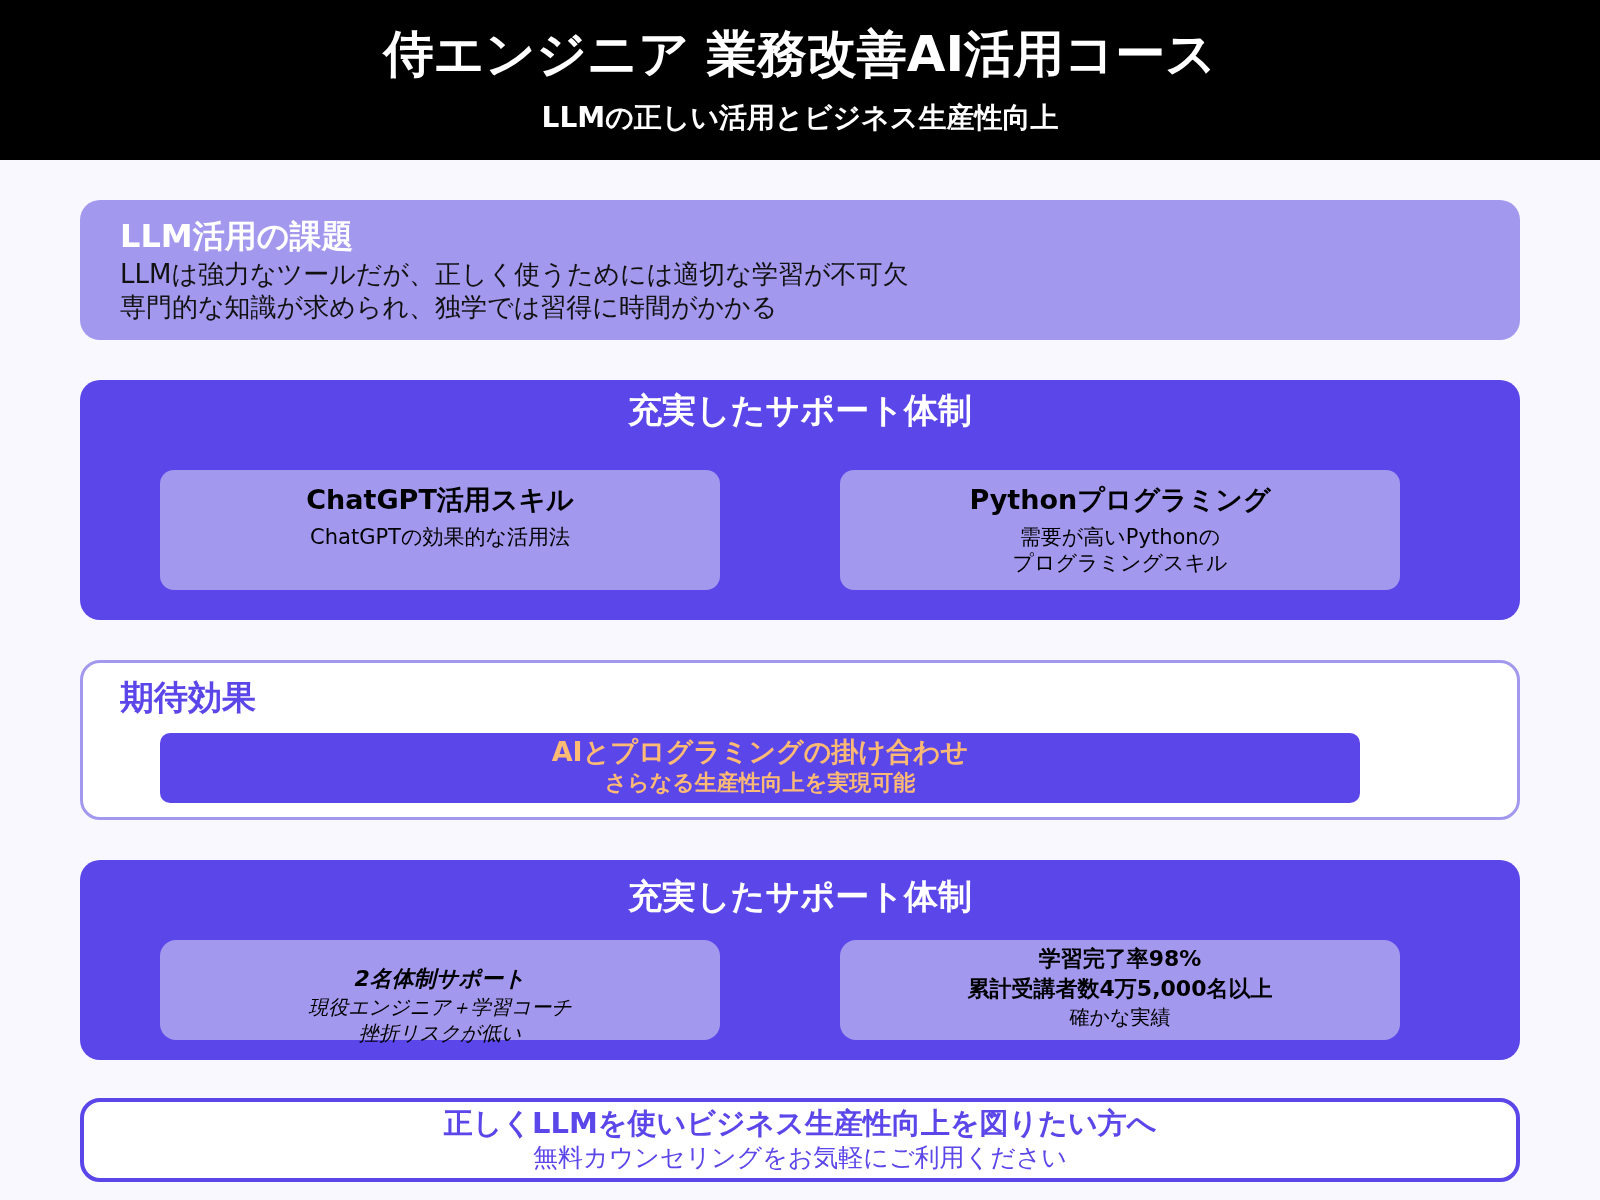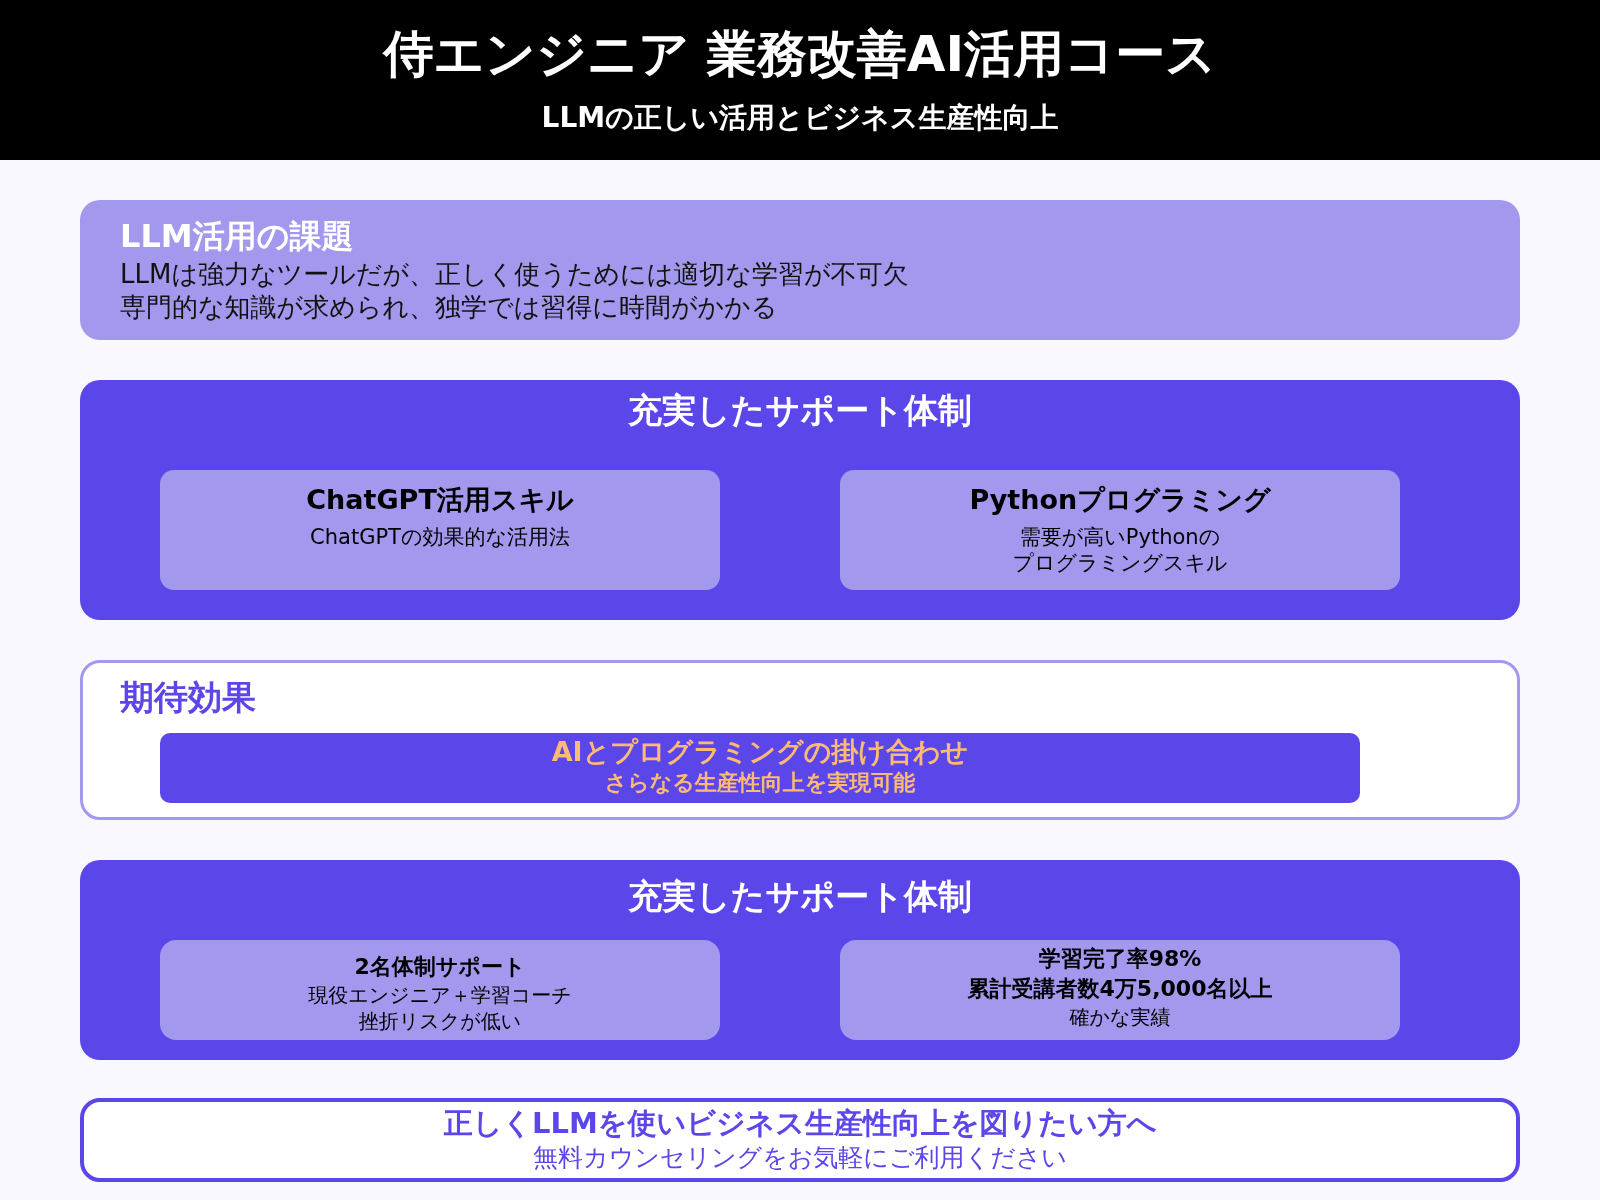--- a/index.html
+++ b/index.html
@@ -97,21 +97,21 @@
 <div class="box effect">
   <div class="etitle">期待効果</div>
   <div class="ebar">
     <div class="e1">AIとプログラミングの掛け合わせ</div>
     <div class="e2">さらなる生産性向上を実現可能</div>
   </div>
 </div>
 
 <div class="box support">
   <div class="section-title" style="top:14px;">充実したサポート体制</div>
-  <div class="card left" style="padding-top:12px;">
+  <div class="card left" style="padding-top:24px;font-style:italic;">
     <div class="st">2名体制サポート</div>
     <div class="sl">現役エンジニア＋学習コーチ</div>
     <div class="sl">挫折リスクが低い</div>
   </div>
   <div class="card right" style="padding-top:4px;">
     <div class="st">学習完了率98%</div>
     <div class="st">累計受講者数4万5,000名以上</div>
     <div class="sl">確かな実績</div>
   </div>
 </div>

